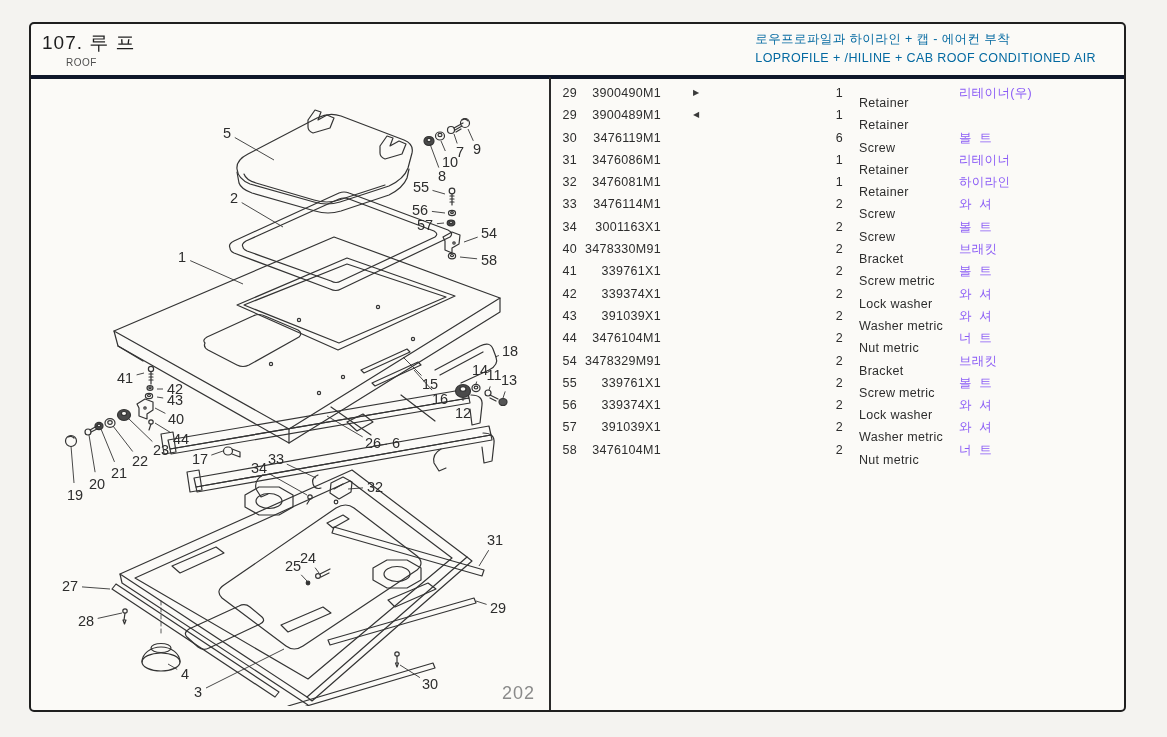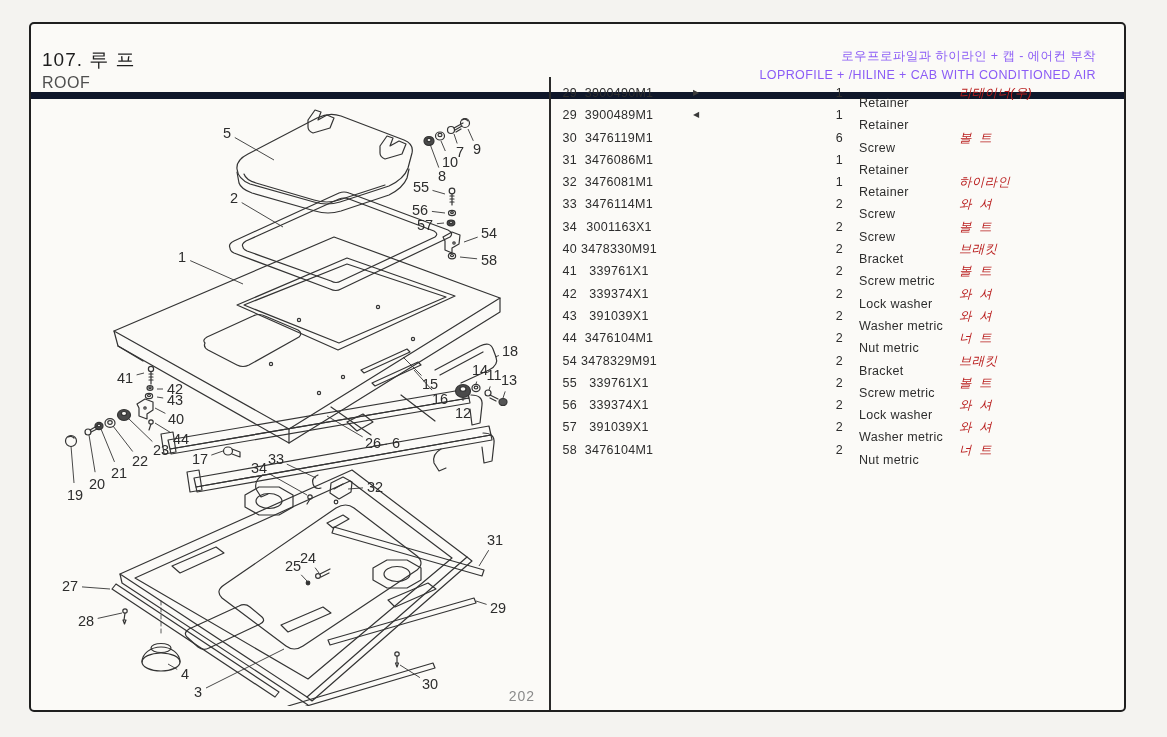--- a/index.html
+++ b/index.html
@@ -7,65 +7,65 @@
     width:1167px;height:737px;position:relative;overflow:hidden;
     background:#f4f3f0;
     font-family:"Liberation Sans", sans-serif;
     color:#2b2b2b;
   }
   .page-frame{
     position:absolute;left:29px;top:22px;width:1093px;height:686px;
     border:2.5px solid #1f1f1f;border-radius:5px;background:#fbfaf7;
   }
   .page-header{
-    position:absolute;left:0;top:17px;right:0;height:51px;
-    border-bottom:7px solid #0f172a;
+    position:absolute;left:0;top:0;right:0;height:51px;
+    border-bottom:4px solid #0f172a;
   }
   .header-left{position:absolute;left:11px;top:6px;}
   .title-line{font-size:19px;letter-spacing:1px;color:#1d1d1d;}
-  .title-en{font-size:16px;color:#4f4f4f;margin-top:1px;letter-spacing:0.5px;}
+  .title-en{font-size:10px;color:#4f4f4f;margin-top:1px;letter-spacing:0.5px;margin-left:24px;}
   .header-right{
-    position:absolute;right:28px;top:6px;text-align:right;
-    font-size:12.5px;color:#8b5cf6;line-height:1.55;letter-spacing:0.4px;
+    position:absolute;right:28px;top:6px;text-align:left;
+    font-size:12.5px;color:#0369a1;line-height:1.55;letter-spacing:0.4px;
   }
   .v-divider{
     position:absolute;left:518px;top:53px;bottom:0;width:1.5px;background:#2a2a2a;
   }
   .diagram-panel{position:absolute;left:0;top:53px;width:518px;height:629px;}
   .diagram-svg{position:absolute;left:0;top:0;}
   .plate-number{
-    position:absolute;right:14px;bottom:2px;font-size:14px;color:#8a8a8a;letter-spacing:1px;
+    position:absolute;right:14px;bottom:2px;font-size:18px;color:#8a8a8a;letter-spacing:1px;
   }
   .table-panel{position:absolute;left:520px;top:53px;right:0;bottom:0;padding-top:5px;}
   .parts-row{
     display:grid;
     grid-template-columns:26px 84px 142px 40px 8px 108px 1fr;
     height:22.3px;line-height:22.3px;
     font-size:12.5px;color:#2d2d2d;letter-spacing:0.3px;
   }
   .c-ref{text-align:right;}
-  .c-part{text-align:center;}
+  .c-part{text-align:right;}
   .c-marker{padding-left:32px;font-size:8px;color:#3a3a3a;}
   .c-qty{text-align:right;}
   .c-desc{padding-left:8px;margin-top:10px;}
-  .c-kor{white-space:pre;color:#b91c1c;font-style:italic;}
+  .c-kor{white-space:pre;color:#8b5cf6;}
 </style>
 </head>
 <body>
 
 <div class="page-frame">
 
   <div class="page-header">
     <div class="header-left">
       <div class="title-line"><span>107.</span> <span>루  프</span></div>
       <div class="title-en">ROOF</div>
     </div>
     <div class="header-right">
       <div>로우프로파일과 하이라인 + 캡 - 에어컨 부착</div>
-      <div>LOPROFILE + /HILINE + CAB WITH CONDITIONED AIR</div>
+      <div>LOPROFILE + /HILINE + CAB ROOF CONDITIONED AIR</div>
     </div>
   </div>
 
   <div class="v-divider"></div>
 
   <div class="diagram-panel">
     <svg class="diagram-svg" width="518" height="629" viewBox="0 0 518 629">
       <g stroke="#343434" fill="none" stroke-width="1.2" stroke-linejoin="round" stroke-linecap="round">
 
         <g>
@@ -353,20 +353,21 @@
           <span class="c-desc">Screw</span>
           <span class="c-kor">볼  트</span>
         </div>
         <div class="parts-row">
           <span class="c-ref">31</span>
           <span class="c-part">3476086M1</span>
           <span class="c-marker"></span>
           <span class="c-qty">1</span>
           <span></span>
           <span class="c-desc">Retainer</span>
+          <span class="c-kor">리테이너</span>
         </div>
         <div class="parts-row">
           <span class="c-ref">32</span>
           <span class="c-part">3476081M1</span>
           <span class="c-marker"></span>
           <span class="c-qty">1</span>
           <span></span>
           <span class="c-desc">Retainer</span>
           <span class="c-kor">하이라인</span>
         </div>

